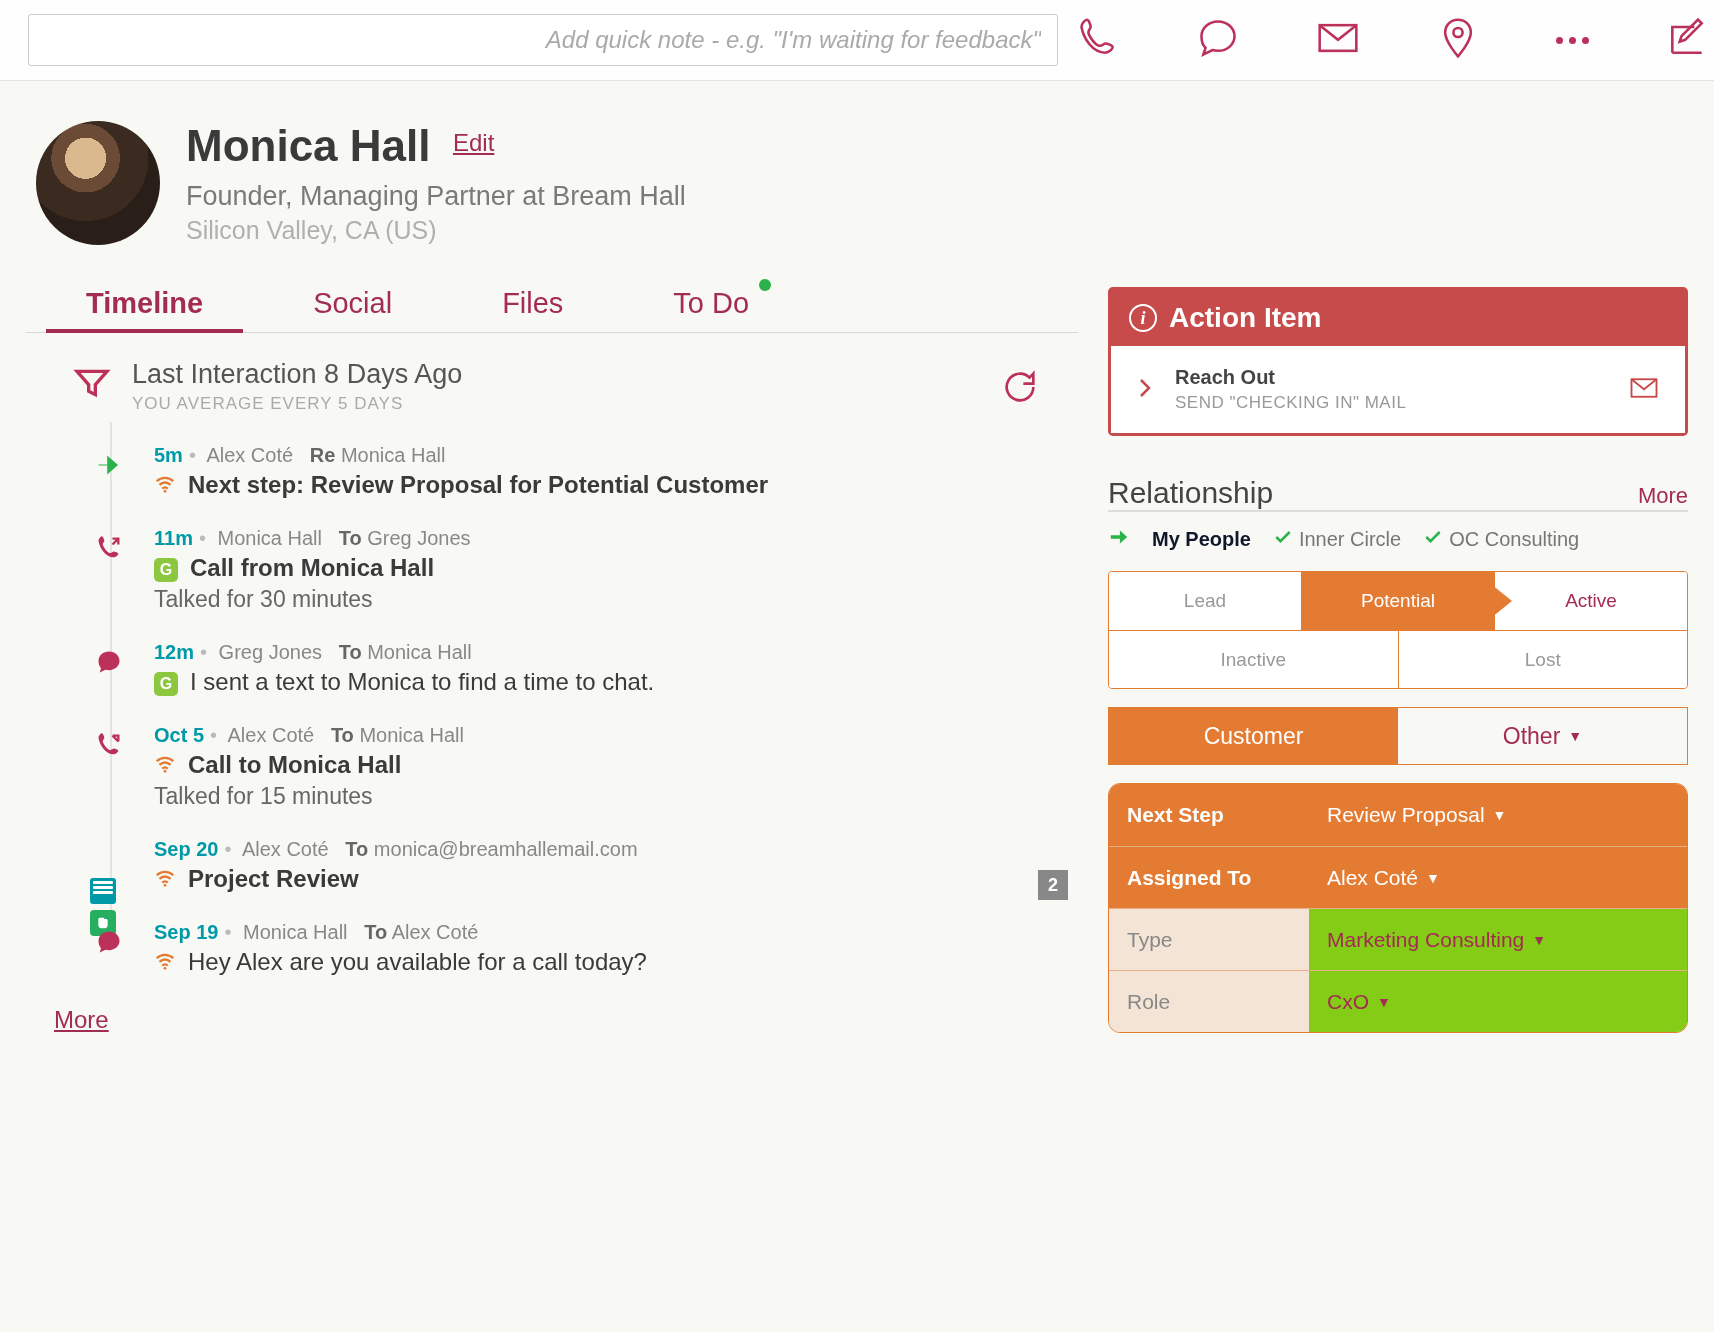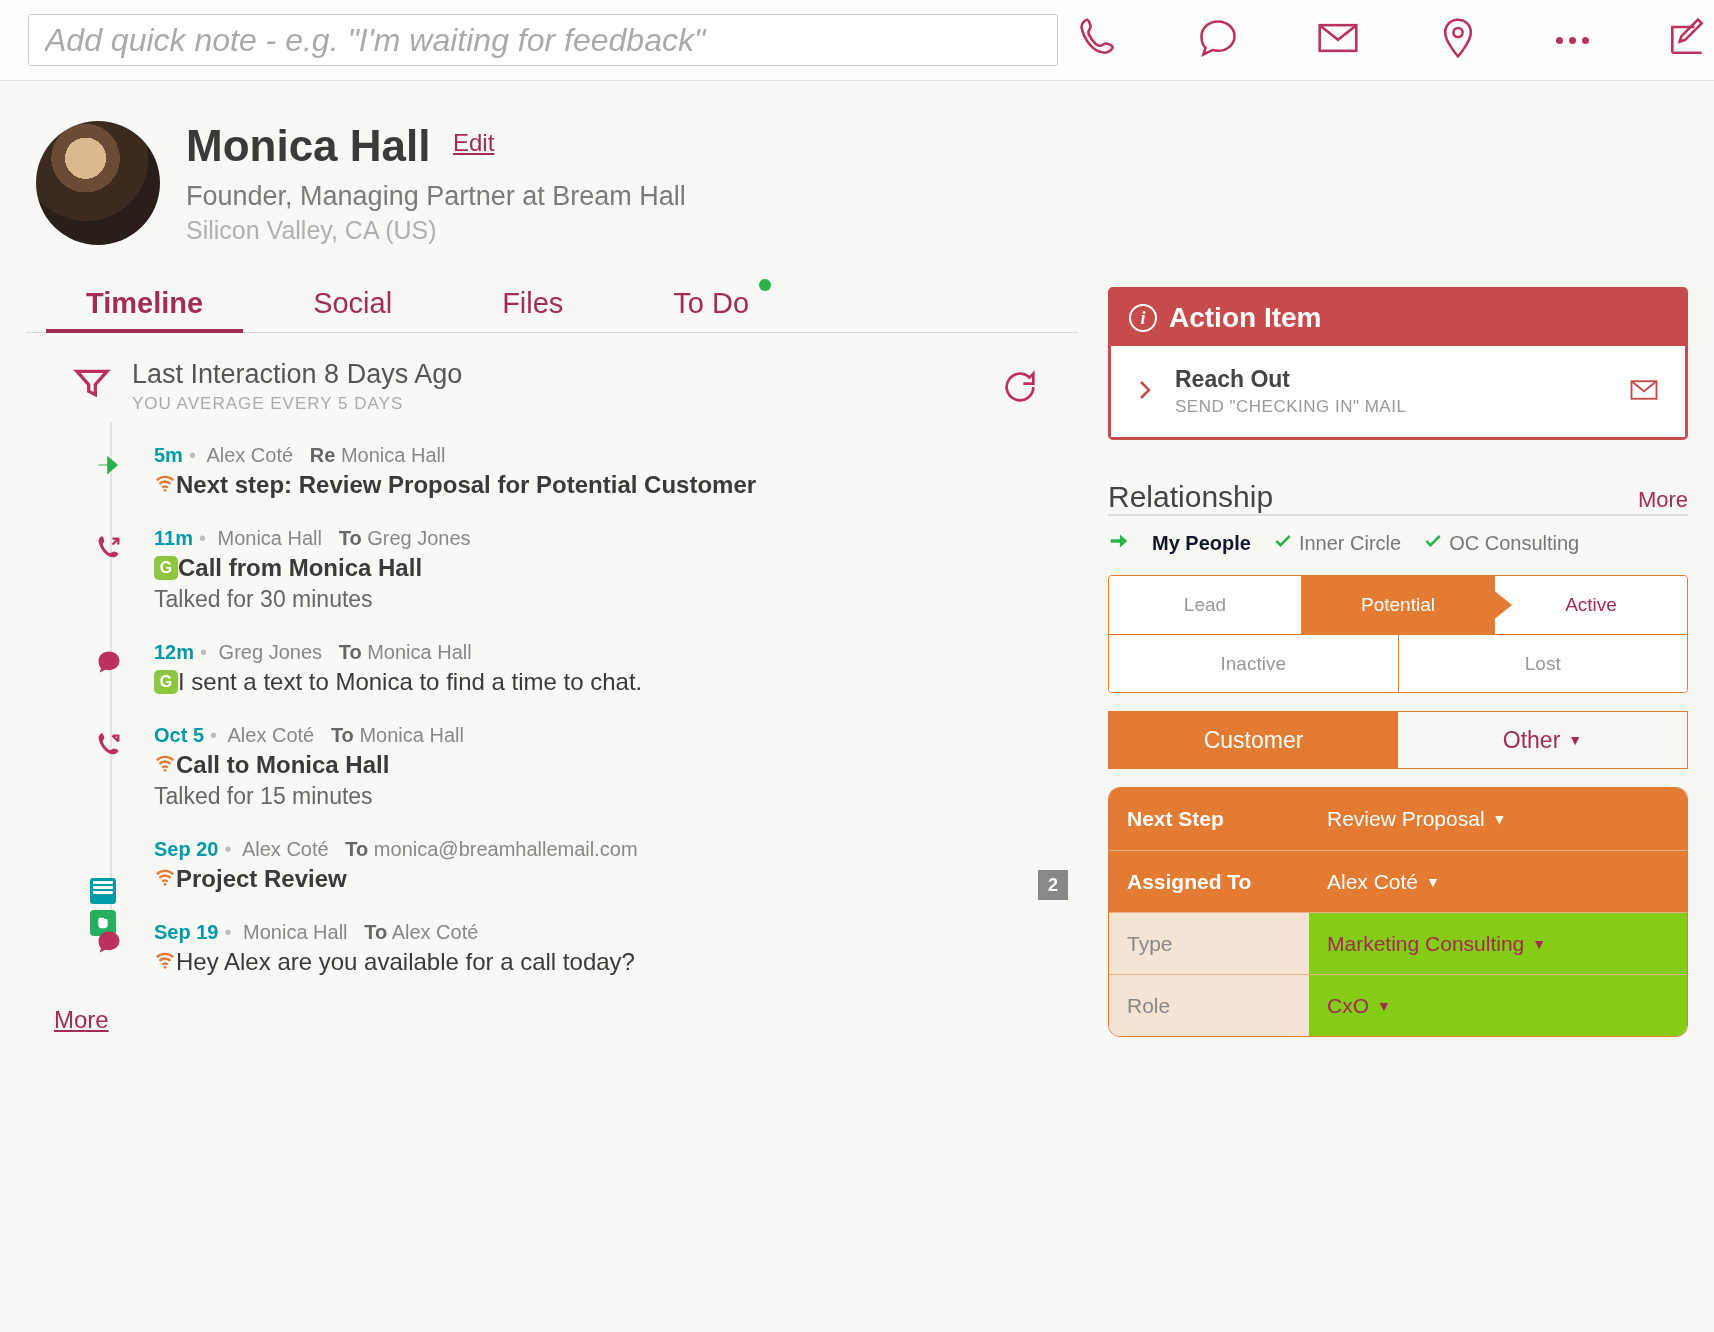--- a/index.html
+++ b/index.html
@@ -15,24 +15,25 @@
     padding: 14px 20px 14px 28px;
     gap: 18px;
     border-bottom: 1px solid #e4e4e4;
     background: #fefefe;
   }
   .quicknote {
     flex: 0 0 1030px;
     height: 52px;
     border: 1px solid #ccc;
     border-radius: 3px;
-    font-size: 32px;
+    font-size: 24px;
     padding: 0 16px;
     color: #888;
     font-style: italic;
+    text-align: right;
   }
   .quicknote::placeholder { color: #aaa; }
   .topbar-icons { display: flex; gap: 76px; margin-left: auto; margin-right: 36px; }
   .topbar-icons .ic { color: #bb3159; cursor: pointer; }
   .topbar-icons svg { width: 44px; height: 44px; stroke: #bb3159; fill: none; stroke-width: 1.4; }
   .dots { display: flex; gap: 6px; align-items: center; }
   .dots span { width: 7px; height: 7px; border-radius: 50%; background: #bb3159; display: block; }
   .header {
     display: flex;
     padding: 40px 30px 20px 36px;
@@ -80,21 +81,21 @@
   .tl-item { position:relative; padding:14px 0 14px 82px; }
   .tl-icon {
     position:absolute; left:16px; top:14px; width:42px; height:42px;
     display:flex; align-items:center; justify-content:center;
   }
   .tl-icon svg { width:28px; height:28px; }
   .meta { font-size:20px; color:#888; margin-bottom:4px; }
   .meta .time { color:#0099a8; font-weight:600; }
   .meta .bullet { margin:0 6px; color:#bbb; }
   .meta .bold { color:#666; font-weight:600; }
-  .title-line { display:flex; align-items:center; }
+  .title-line { display:flex; align-items:flex-end; gap:12px; }
   .wifi-ic svg { width:22px; height:22px; }
   .green-badge {
     display:inline-flex; width:24px; height:24px; background:#8dc63f; border-radius:5px;
     align-items:center; justify-content:center; color:#fff; font-weight:700; font-size:16px;
   }
   .ev-title { font-size:24px; font-weight:600; color:#3a3a3a; }
   .ev-body { font-size:23px; color:#666; margin-top:4px; margin-left:0; }
   .count-badge {
     position:absolute; right:10px; top:46px; width:30px; height:30px;
     background:#888; color:#fff; font-size:18px; font-weight:600;
@@ -108,21 +109,21 @@
 
   
   .action-card { border:3px solid #c74b4b; border-radius:5px; margin-top:12px; margin-bottom:40px; }
   .action-card .ac-head {
     background:#c74b4b; color:#fff; padding:12px 18px; font-size:28px; font-weight:600;
     display:flex; align-items:center; gap:12px;
   }
   .ac-head .info-ic { display:inline-flex; width:28px; height:28px; border:2px solid #fff; border-radius:50%; align-items:center; justify-content:center; font-family:Georgia,serif; font-style:italic; font-size:18px; }
   .ac-body { display:flex; align-items:center; padding:20px 22px; gap:18px; background:#fff; }
   .ac-body .chev svg { width:24px; height:24px; stroke:#c74b4b; fill:none; stroke-width:2.5; }
-  .ac-title { font-size:23px; font-weight:700; color:#444; }
+  .ac-title { font-size:20px; font-weight:700; color:#444; }
   .ac-sub { font-size:17px; color:#999; letter-spacing:0.5px; margin-top:4px; }
   .ac-mail { margin-left:auto; }
   .ac-mail svg { width:38px; height:30px; stroke:#c74b4b; fill:none; stroke-width:1.5; }
 
   .section-head { display:flex; align-items:baseline; border-bottom:2px solid #ddd; padding-bottom:0; }
   .section-head h3 { font-size:30px; font-weight:400; color:#444; }
   .section-head .more { margin-left:auto; font-size:22px; color:#a32c52; cursor:pointer; }
 
   .tags-row { display:flex; gap:22px; align-items:center; padding:14px 0 18px 0; font-size:20px; flex-wrap:wrap; }
   .tags-row .arrow-ic svg { width:22px; height:22px; fill:#2bb24a; }

